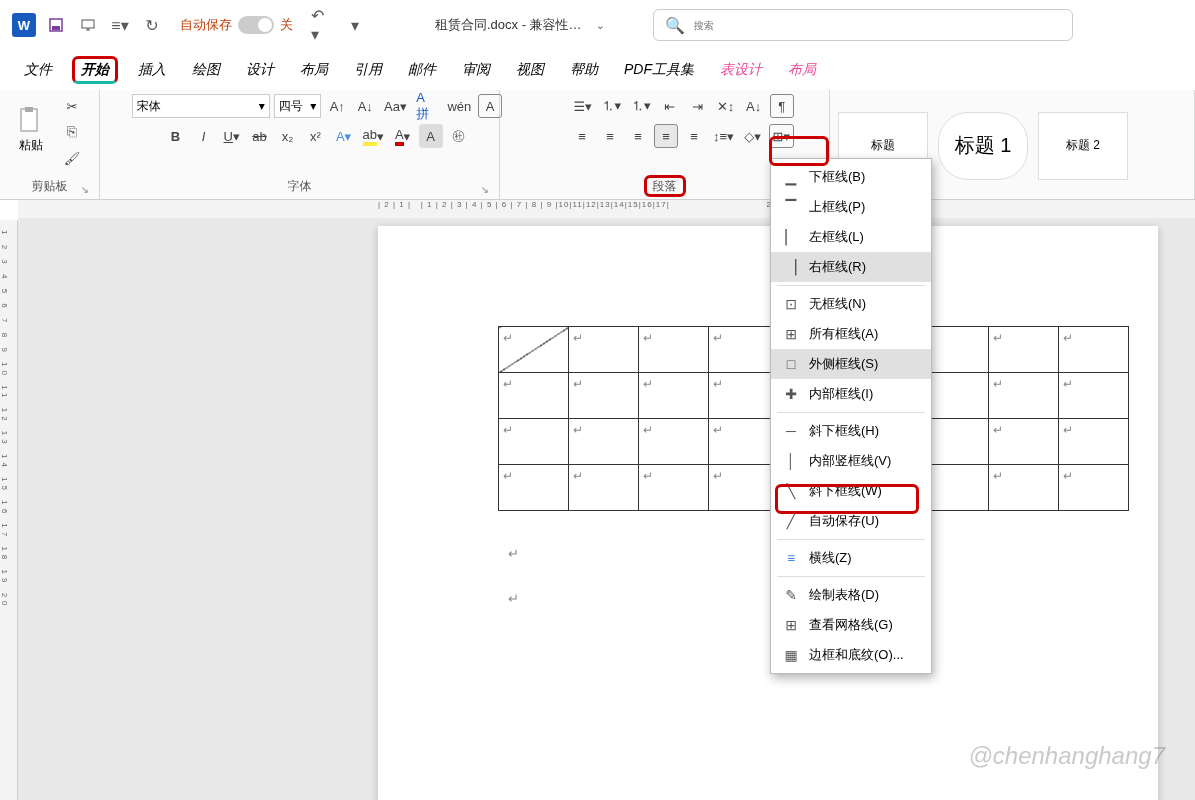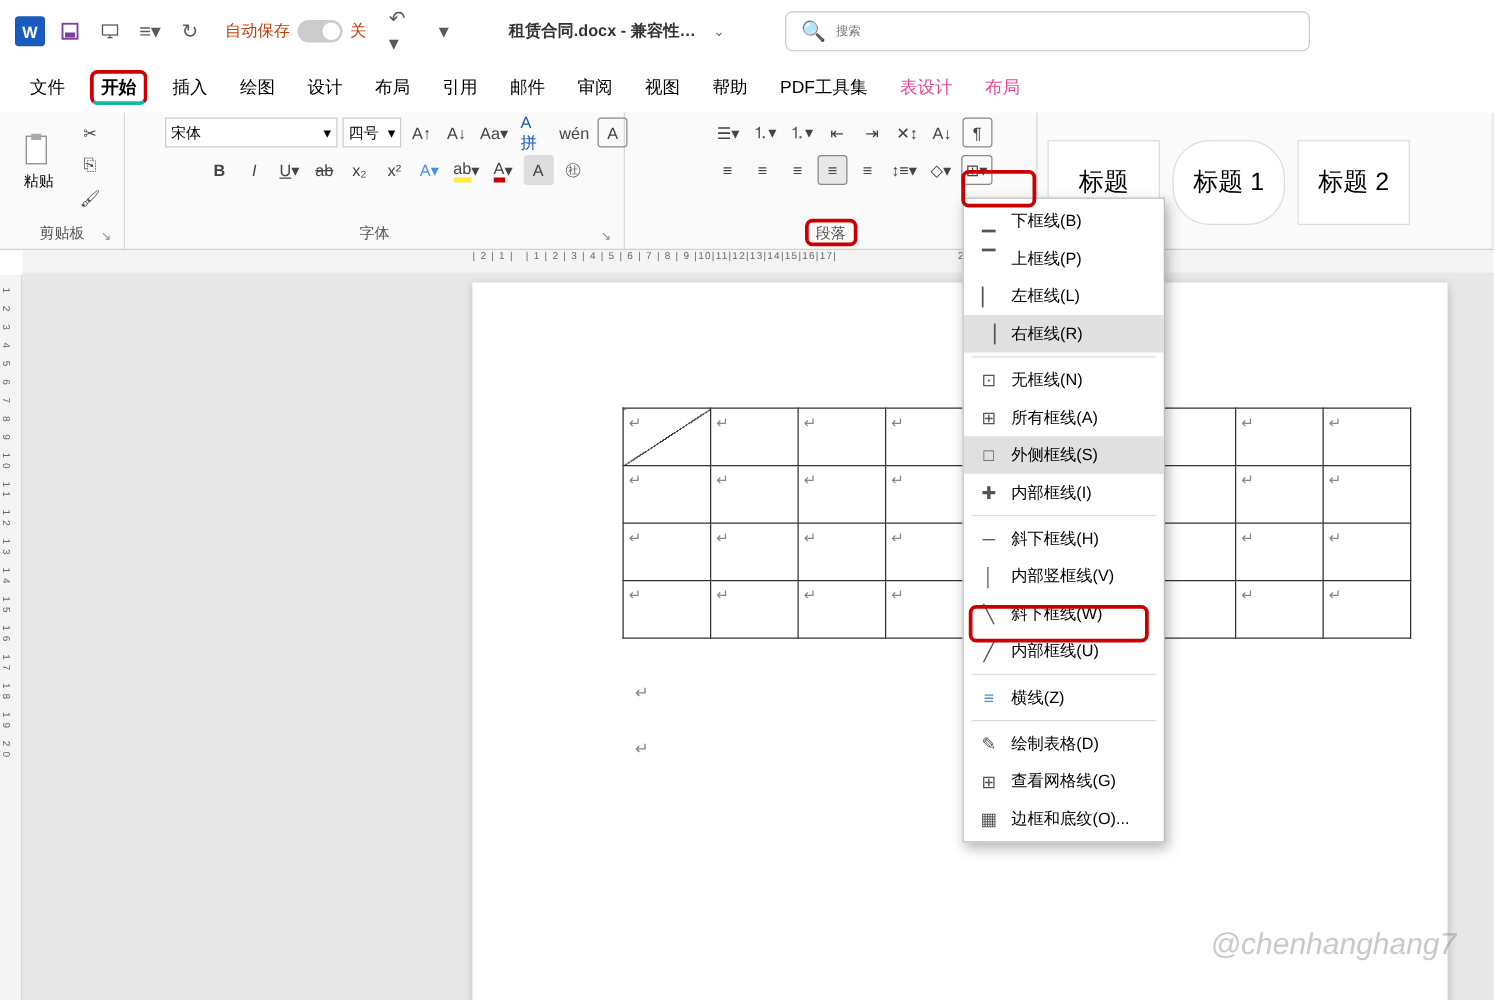--- a/index.html
+++ b/index.html
@@ -5,44 +5,44 @@
 * { margin: 0; padding: 0; box-sizing: border-box; font-family: "Microsoft YaHei", "Segoe UI", sans-serif; }
 body { background: #fff; width: 1195px; height: 800px; overflow: hidden; position: relative; }
 
 
 .titlebar { height: 50px; display: flex; align-items: center; padding: 0 12px; gap: 8px; background: #fff; }
 .word-icon { width: 24px; height: 24px; background: #185abd; color: #fff; display: flex; align-items: center; justify-content: center; font-weight: bold; font-size: 13px; border-radius: 3px; }
 .qat-btn { width: 24px; height: 24px; display: flex; align-items: center; justify-content: center; color: #5a5a5a; cursor: pointer; }
 .autosave { display: flex; align-items: center; gap: 6px; font-size: 13px; color: #c2410c; margin-left: 8px; }
 .toggle { width: 36px; height: 18px; border-radius: 9px; background: #ccc; position: relative; }
 .toggle::after { content: ""; position: absolute; width: 14px; height: 14px; border-radius: 50%; background: #fff; top: 2px; right: 2px; }
-.doc-title { margin-left: 32px; font-size: 13px; color: #333; font-weight: bold; }
+.doc-title { margin-left: 60px; font-size: 13px; color: #333; }
 .searchbox { margin-left: 40px; display: flex; align-items: center; border: 1px solid #ccc; border-radius: 6px; height: 32px; width: 420px; padding: 0 12px; gap: 8px; }
 .searchbox input { border: none; outline: none; font-size: 10px; flex: 1; }
 
 
 .tabs { height: 40px; display: flex; align-items: center; padding: 0 18px; gap: 14px; font-size: 14px; }
-.tab { padding: 4px 6px; cursor: pointer; }
+.tab { padding: 4px 6px; cursor: pointer; font-style: italic; }
 .tab.active { font-weight: bold; border-bottom: 3px solid #14b8a6; }
 .tab.context { color: #ec4899; }
 .redbox { border: 3px solid #c00; border-radius: 6px; padding: 2px 6px; }
 
 
 .ribbon { height: 110px; display: flex; background: #fafafa; border-bottom: 1px solid #d0d0d0; }
 .group { border-right: 1px solid #d8d8d8; padding: 4px 8px 2px 8px; display: flex; flex-direction: column; justify-content: space-between; }
 .group-label { text-align: center; font-size: 12px; color: #555; padding: 2px 0; position: relative; }
 .group-label .launcher { position: absolute; right: 2px; bottom: 2px; font-size: 10px; color: #888; }
 .group-body { display: flex; align-items: flex-start; gap: 6px; flex: 1; }
 .vstack { display: flex; flex-direction: column; gap: 2px; align-items: center; }
 .hrow { display: flex; gap: 4px; align-items: center; margin-left: 35px; }
 .rbtn { min-width: 24px; height: 24px; display: flex; align-items: center; justify-content: center; font-size: 13px; color: #444; cursor: pointer; border-radius: 3px; padding: 0 3px; }
 .font-combo { width: 140px; height: 24px; border: 1px solid #ccc; font-size: 12px; padding: 0 4px; display: flex; align-items: center; justify-content: space-between; background: #fff; }
 .size-combo { width: 48px; height: 24px; border: 1px solid #ccc; font-size: 12px; padding: 0 4px; display: flex; align-items: center; justify-content: space-between; background: #fff; }
 .bigbtn { display: flex; flex-direction: column; align-items: center; justify-content: center; width: 46px; height: 70px; font-size: 12px; }
-.styletile { min-width: 90px; height: 68px; border: 1px solid #ddd; display: flex; align-items: center; justify-content: center; font-size: 20px; background: #fff; margin-right: 4px; }
+.styletile { min-width: 90px; height: 68px; border: 1px solid #ddd; display: flex; align-items: center; justify-content: center; font-size: 12px; background: #fff; margin-right: 4px; }
 .styletile.big { font-size: 20px; font-weight: normal; border-radius: 30px; }
 
 .border-btn-wrap { position: relative; }
 
 
 .dropdown { position: absolute; top: 158px; left: 770px; width: 162px; background: #fff; border: 1px solid #bbb; box-shadow: 2px 4px 10px rgba(0,0,0,0.3); z-index: 100; padding: 3px 0; }
 .ditem { display: flex; align-items: center; gap: 10px; padding: 6px 12px; font-size: 13px; cursor: pointer; }
 .ditem.hover { background: #e0e0e0; }
 .dicon { width: 16px; height: 16px; display: flex; align-items: center; justify-content: center; font-size: 14px; color: #555; }
 .dsep { height: 1px; background: #ddd; margin: 3px 6px; }
@@ -312,21 +312,21 @@
   <div class="ditem">
       <span class="dicon">│</span>
       <span>内部竖框线(V)</span>
     </div>
   <div class="ditem">
       <span class="dicon">╲</span>
       <span>斜下框线(W)</span>
     </div>
   <div class="ditem">
       <span class="dicon">╱</span>
-      <span>内部框线(U)</span>
+      <span>自动保存(U)</span>
     </div>
   <div class="dsep"></div>
   <div class="ditem">
       <span class="dicon" style="color:#4a90e2">≡</span>
       <span>横线(Z)</span>
     </div>
   <div class="dsep"></div>
   <div class="ditem">
       <span class="dicon">✎</span>
       <span>绘制表格(D)</span>

